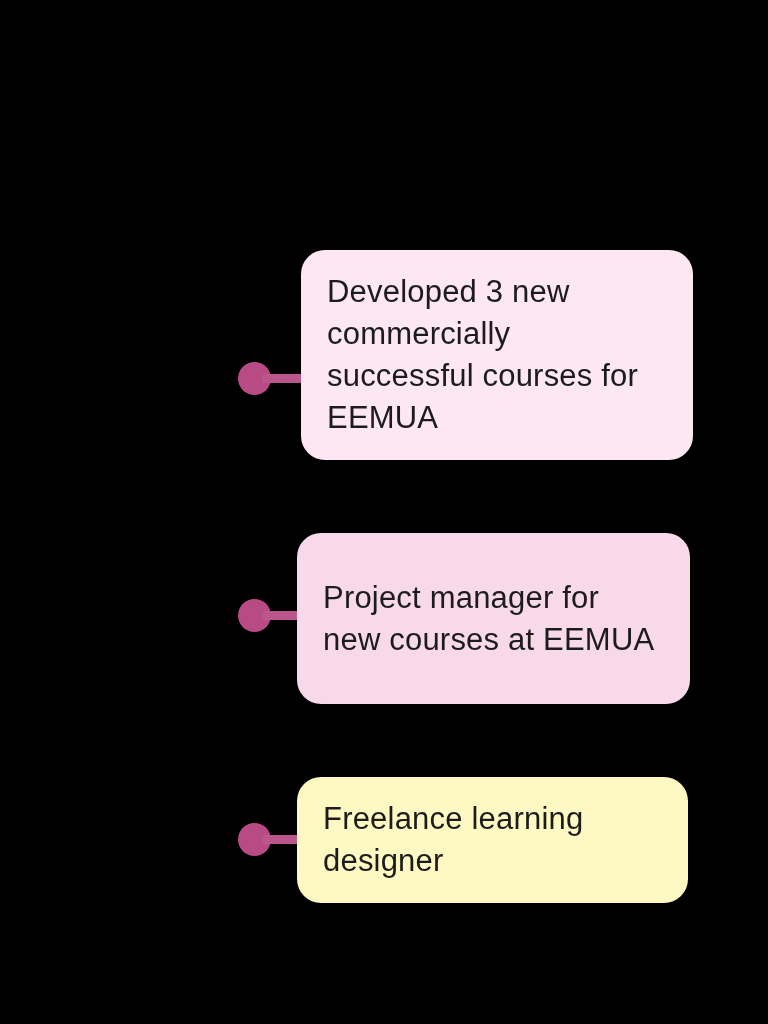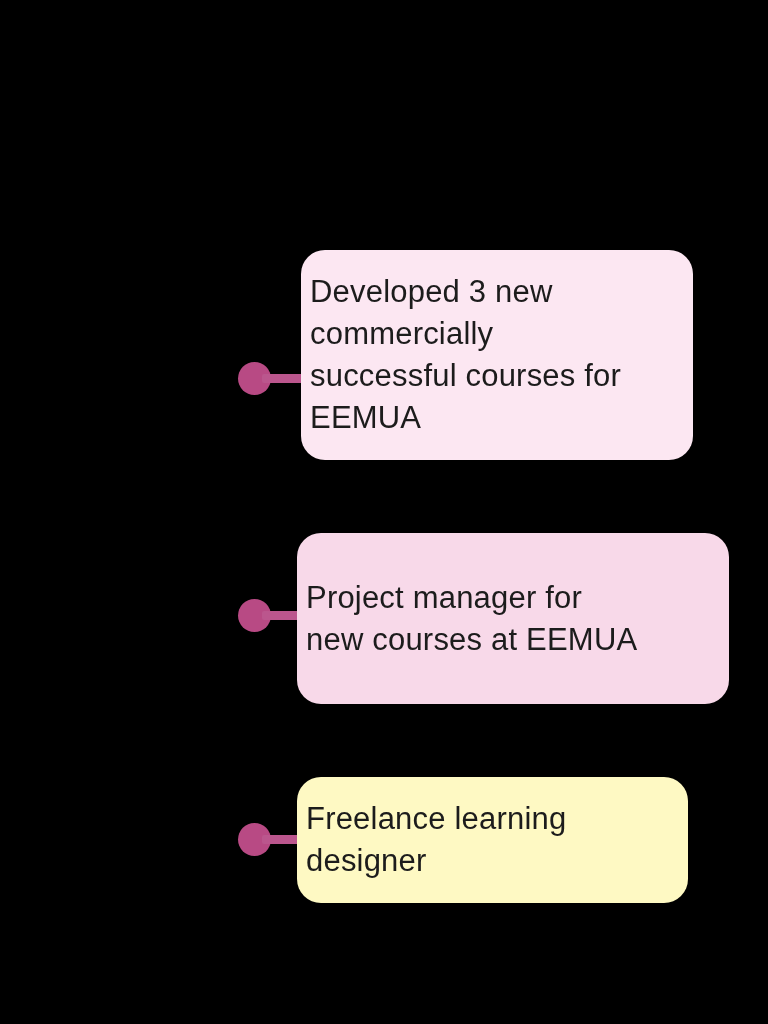--- a/index.html
+++ b/index.html
@@ -18,21 +18,21 @@
     width: 768px;
     height: 1024px;
     background: #000000;
   }
   .card {
     position: absolute;
     border-radius: 24px;
     display: flex;
     align-items: center;
     box-sizing: border-box;
-    padding: 18px 24px 18px 9px;
+    padding: 18px 24px 18px 26px;
   }
   .card-text {
     font-size: 31px;
     line-height: 42px;
     color: #1c1c1c;
     letter-spacing: 0.2px;
   }
   .marker-dot {
     position: absolute;
     width: 33px;
@@ -42,21 +42,21 @@
   .marker-line {
     position: absolute;
     height: 9px;
     border-radius: 2px;
   }
   
   .card-1  { left: 301px; top: 250px; width: 392px; height: 210px; }
   .dot-1   { left: 238px; top: 362px; }
   .line-1  { left: 262px; top: 374px; width: 42px; }
   
-  .card-2  { left: 297px; top: 533px; width: 432px; height: 171px; }
+  .card-2  { left: 297px; top: 533px; width: 393px; height: 171px; }
   .dot-2   { left: 238px; top: 599px; }
   .line-2  { left: 262px; top: 611px; width: 38px; }
   
   .card-3  { left: 297px; top: 777px; width: 391px; height: 126px; }
   .dot-3   { left: 238px; top: 823px; }
   .line-3  { left: 262px; top: 835px; width: 38px; }
 </style>
 </head>
 <body>
 

